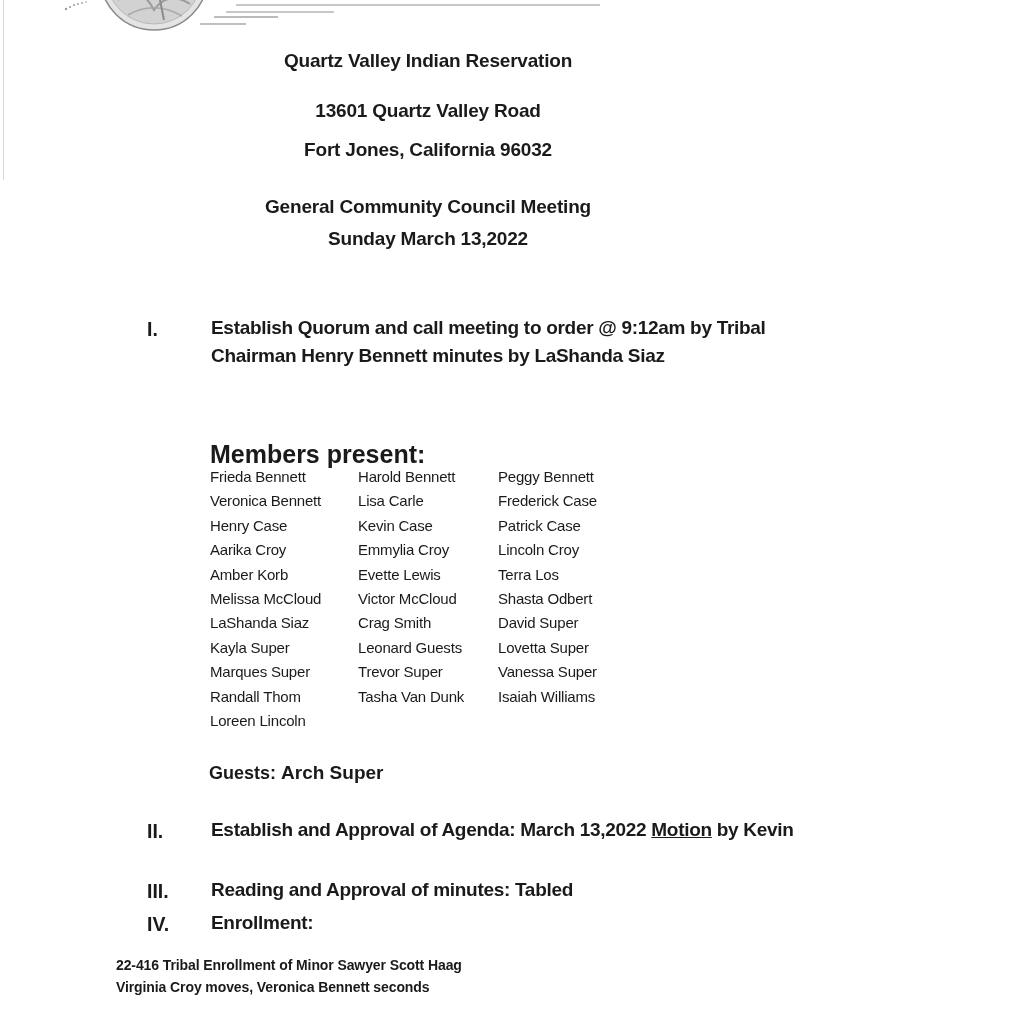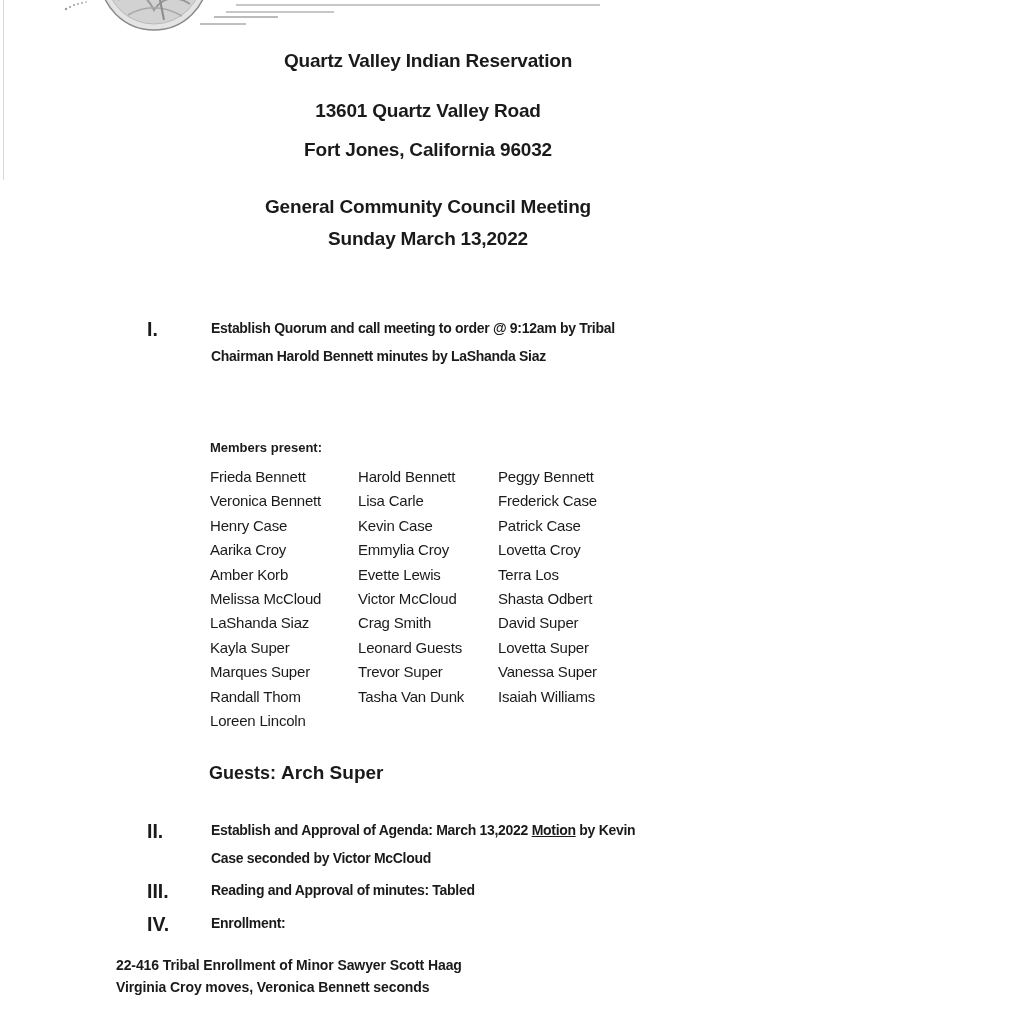--- a/index.html
+++ b/index.html
@@ -49,31 +49,31 @@
     .roman {
       position: absolute;
       left: 147px;
       font-weight: bold;
       font-size: 19.5px;
     }
     .item-text {
       position: absolute;
       left: 211px;
       font-weight: bold;
-      font-size: 14px;
+      font-size: 19px;
       line-height: 28px;
       letter-spacing: -0.3px;
     }
     .item-text u { text-decoration: underline; }
     .members-heading {
       position: absolute;
       left: 210px;
       top: 440px;
       font-weight: bold;
-      font-size: 13px;
+      font-size: 25px;
     }
     .members-grid {
       position: absolute;
       left: 210px;
       top: 468px;
       display: grid;
       grid-template-columns: 148px 140px 140px;
       grid-auto-rows: 24.4px;
       font-weight: normal;
       font-size: 15px;
@@ -128,37 +128,37 @@
 
 <div class="header-line" style="top:50px;">Quartz Valley Indian Reservation</div>
 <div class="header-line" style="top:100px;">13601 Quartz Valley Road</div>
 <div class="header-line" style="top:139px;">Fort Jones, California 96032</div>
 <div class="header-line" style="top:183px;margin-top:13px;">General Community Council Meeting</div>
 <div class="header-line" style="top:228px;">Sunday March 13,2022</div>
 
 <div class="roman" style="top:318px;">I.</div>
 <div class="item-text" style="top:314px;">
   <div>Establish Quorum and call meeting to order @ 9:12am by Tribal</div>
-  <div>Chairman Harold Bennett minutes by LaShanda Siaz</div>
+  <div>Chairman Henry Bennett minutes by LaShanda Siaz</div>
 </div>
 
 <div class="members-heading">Members present:</div>
 <div class="members-grid" id="members-grid">
     <div class="c0">Frieda Bennett</div>
     <div class="c1">Harold Bennett</div>
     <div class="c2">Peggy Bennett</div>
     <div class="c0">Veronica Bennett</div>
     <div class="c1">Lisa Carle</div>
     <div class="c2">Frederick Case</div>
     <div class="c0">Henry Case</div>
     <div class="c1">Kevin Case</div>
     <div class="c2">Patrick Case</div>
     <div class="c0">Aarika Croy</div>
     <div class="c1">Emmylia Croy</div>
-    <div class="c2">Lovetta Croy</div>
+    <div class="c2">Lincoln Croy</div>
     <div class="c0">Amber Korb</div>
     <div class="c1">Evette Lewis</div>
     <div class="c2">Terra Los</div>
     <div class="c0">Melissa McCloud</div>
     <div class="c1">Victor McCloud</div>
     <div class="c2">Shasta Odbert</div>
     <div class="c0">LaShanda Siaz</div>
     <div class="c1">Crag Smith</div>
     <div class="c2">David Super</div>
     <div class="c0">Kayla Super</div>
@@ -174,21 +174,20 @@
   </div>
 
 <div class="guests">
   <span>Guests:</span>
   <span class="guest-name">Arch Super</span>
 </div>
 
 <div class="roman" style="top:820px;">II.</div>
 <div class="item-text" style="top:816px;">
   <div><span>Establish and Approval of Agenda: March 13,2022 </span><u>Motion</u><span> by Kevin</span></div>
-  <div>Case seconded by Victor McCloud</div>
 </div>
 
 <div class="roman" style="top:880px;">III.</div>
 <div class="item-text" style="top:876px;">Reading and Approval of minutes: Tabled</div>
 
 <div class="roman" style="top:913px;">IV.</div>
 <div class="item-text" style="top:909px;">Enrollment:</div>
 
 <div class="enroll-block">
   <div>22-416 Tribal Enrollment of Minor Sawyer Scott Haag</div>

